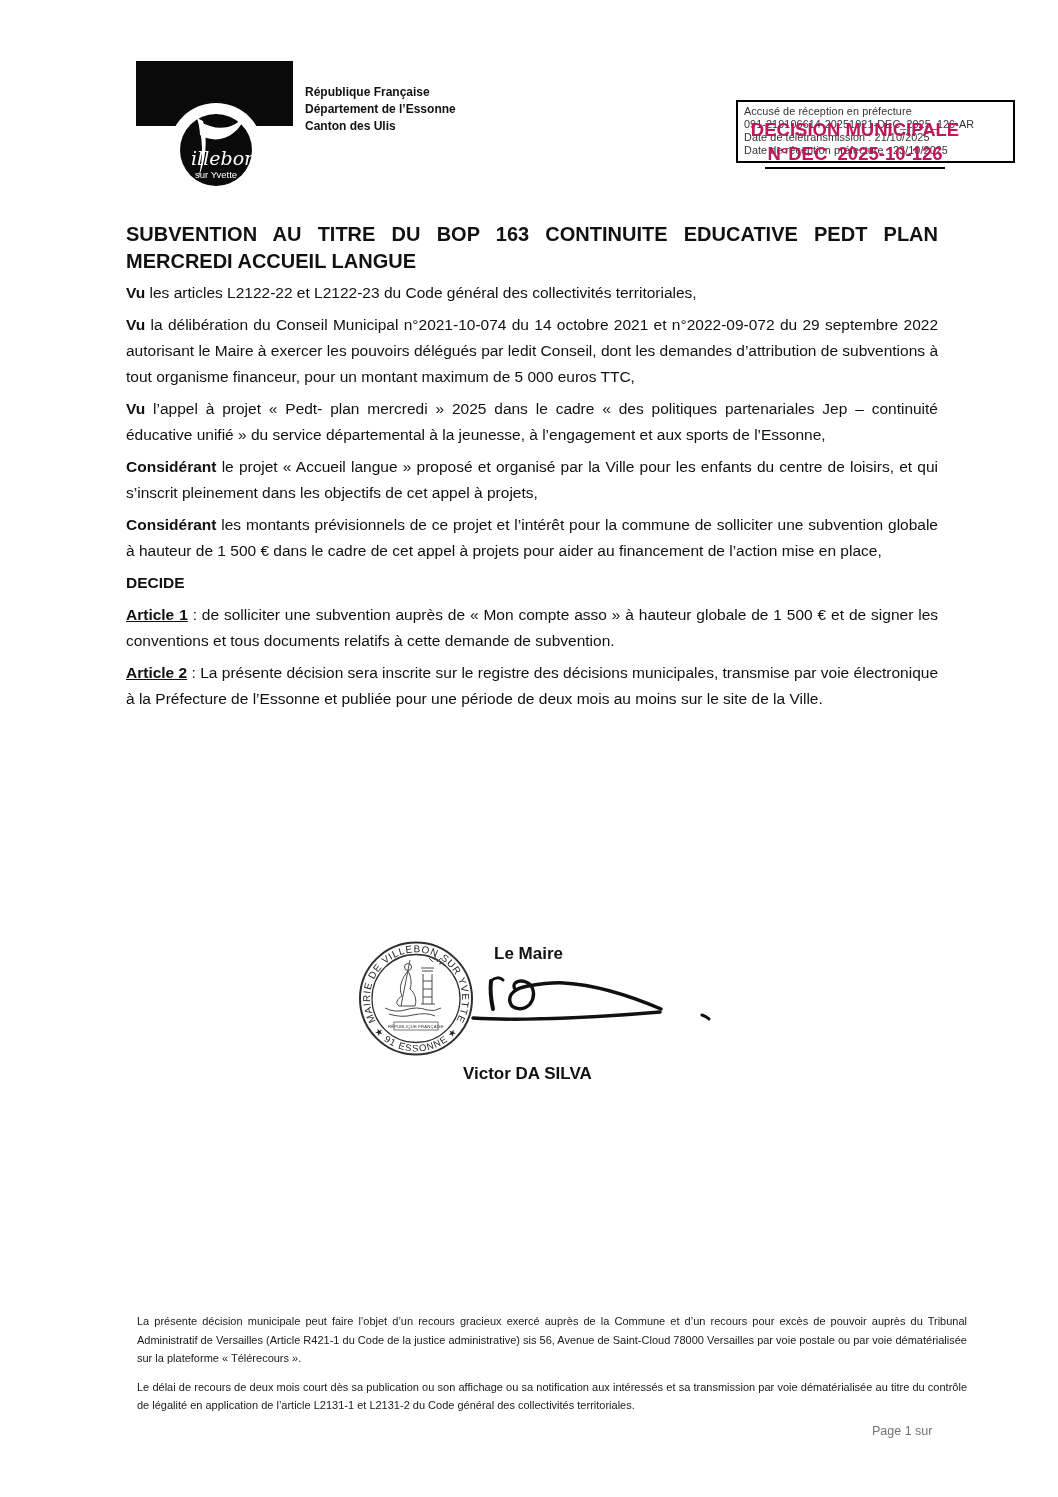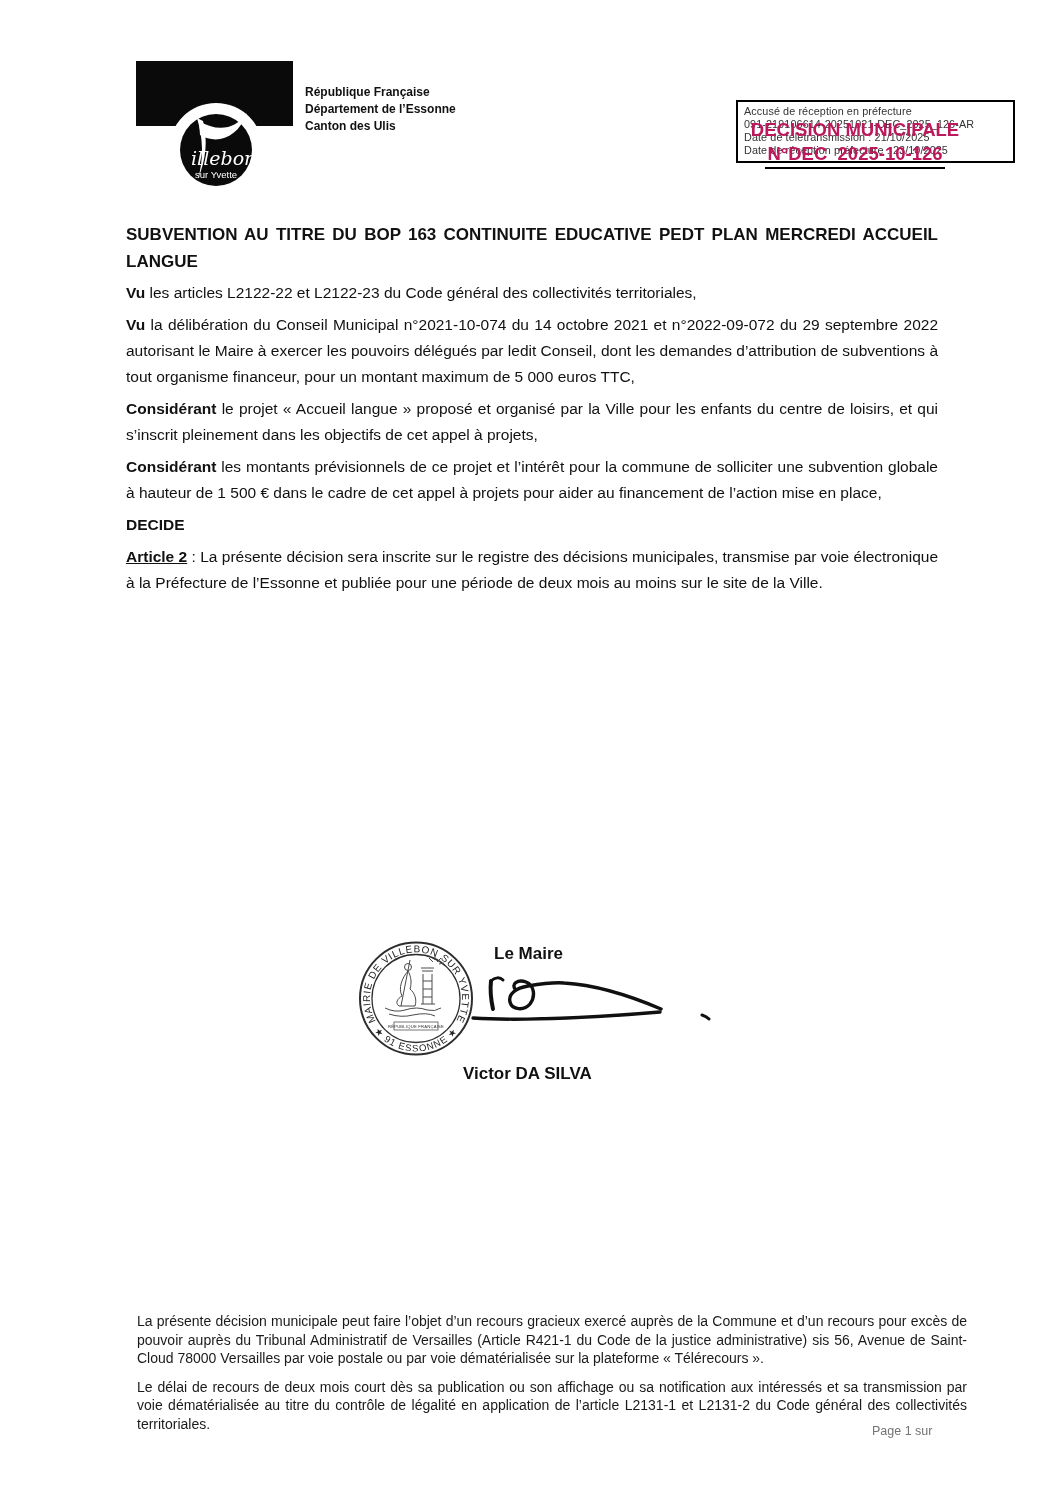--- a/index.html
+++ b/index.html
@@ -20,40 +20,40 @@
   }
   
   .decision-heading {
     position:absolute; left:730px; top:118px; width:250px; text-align:center;
     font-weight:bold; font-size:18.5px; line-height:24px; color:#be185d; z-index:2;
   }
   .decision-heading .line2 { display:inline-block; border-bottom:2.5px solid #000; padding:0 2px 1px 2px; white-space:pre; }
   
   .doc-title {
     position:absolute; left:126px; top:221px; width:812px;
-    font-weight:bold; font-size:17px; line-height:27px; text-align:justify;
+    font-weight:bold; font-size:20px; line-height:27px; text-align:justify;
   }
   .body-text {
     position:absolute; left:126px; top:280px; width:812px;
     font-size:15.5px; line-height:26px; text-align:justify;
   }
   .body-text p { margin:0 0 6px 0; }
   .lead { font-weight:bold; }
   .u { text-decoration:underline; }
   .decide { font-weight:bold; }
   .place-date { margin-top:38px !important; }
   
   .sig-seal { position:absolute; left:357px; top:938px; }
   .sig-role { position:absolute; left:494px; top:944px; font-size:17px; font-weight:bold; }
   .sig-scrawl { position:absolute; left:448px; top:962px; }
   .sig-name { position:absolute; left:463px; top:1064px; font-size:17px; font-weight:bold; }
   
   .footnote {
     position:absolute; left:137px; top:1312px; width:830px;
-    font-size:14px; line-height:18.5px; text-align:justify; color:#1a1a1a;
+    font-size:11px; line-height:18.5px; text-align:justify; color:#1a1a1a;
   }
   .footnote p { margin:0 0 10px 0; }
   .page-num { position:absolute; left:872px; top:1424px; font-size:12.5px; color:#737373; }
 </style>
 </head>
 <body>
 
 <div class="page">
 
   <svg class="logo" width="165" height="132" viewBox="0 0 165 132">
@@ -87,27 +87,29 @@
   </div>
 
   <div class="doc-title">SUBVENTION AU TITRE DU BOP 163 CONTINUITE EDUCATIVE PEDT PLAN MERCREDI ACCUEIL LANGUE</div>
 
   <div class="body-text">
 
     <p><b class="lead">Vu</b><span> les articles L2122-22 et L2122-23 du Code général des collectivités territoriales,</span></p>
 
     <p><b class="lead">Vu</b><span> la délibération du Conseil Municipal n°2021-10-074 du 14 octobre 2021 et n°2022-09-072 du 29 septembre 2022 autorisant le Maire à exercer les pouvoirs délégués par ledit Conseil, dont les demandes d’attribution de subventions à tout organisme financeur, pour un montant maximum de 5 000 euros TTC,</span></p>
 
+    <p><b class="lead">Vu</b><span> l’appel à projet « Pedt- plan mercredi » 2025 dans le cadre « des politiques partenariales Jep – continuité éducative unifié » du service départemental à la jeunesse, à l’engagement et aux sports de l’Essonne,</span></p>
 
     <p><b class="lead">Considérant</b><span> le projet « Accueil langue » proposé et organisé par la Ville pour les enfants du centre de loisirs, et qui s’inscrit pleinement dans les objectifs de cet appel à projets,</span></p>
 
     <p><b class="lead">Considérant</b><span> les montants prévisionnels de ce projet et l’intérêt pour la commune de solliciter une subvention globale à hauteur de 1 500 € dans le cadre de cet appel à projets pour aider au financement de l’action mise en place,</span></p>
 
     <p class="decide">DECIDE</p>
 
+    <p><b class="lead u">Article 1</b><span> : </span><span>de solliciter une subvention auprès de « Mon compte asso » à hauteur globale de 1 500 € et de signer les conventions et tous documents relatifs à cette demande de subvention.</span></p>
 
     <p><b class="lead u">Article 2</b><span> : </span><span>La présente décision sera inscrite sur le registre des décisions municipales, transmise par voie électronique à la Préfecture de l’Essonne et publiée pour une période de deux mois au moins sur le site de la Ville.</span></p>
 
   </div>
 
   <svg class="sig-seal" width="118" height="121" viewBox="0 0 118 121">
     <defs>
       <path id="sealTop" d="M 19.2,83.5 A 46,46 0 1 1 98.8,83.5"></path>
       <path id="sealBot" d="M 9.2,78.6 A 53,53 0 0 0 108.8,78.6"></path>
     </defs>

